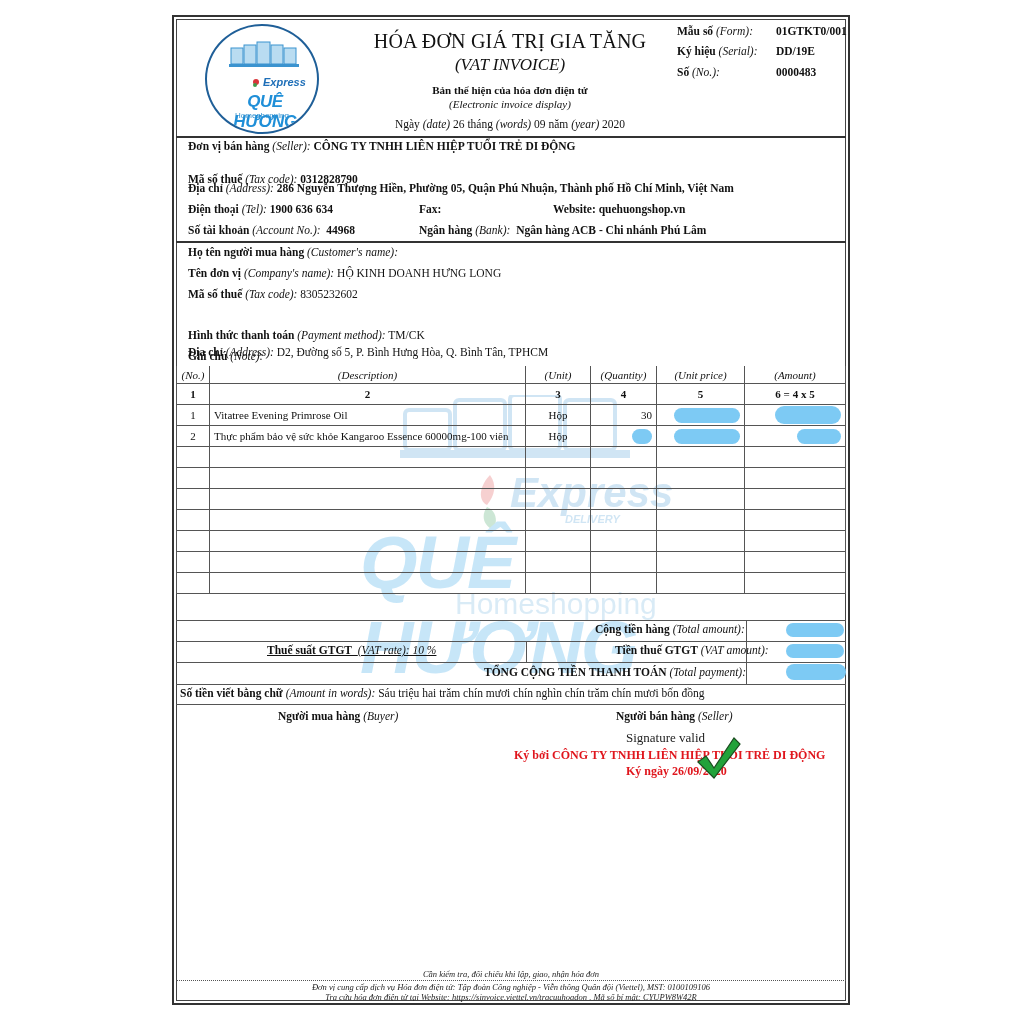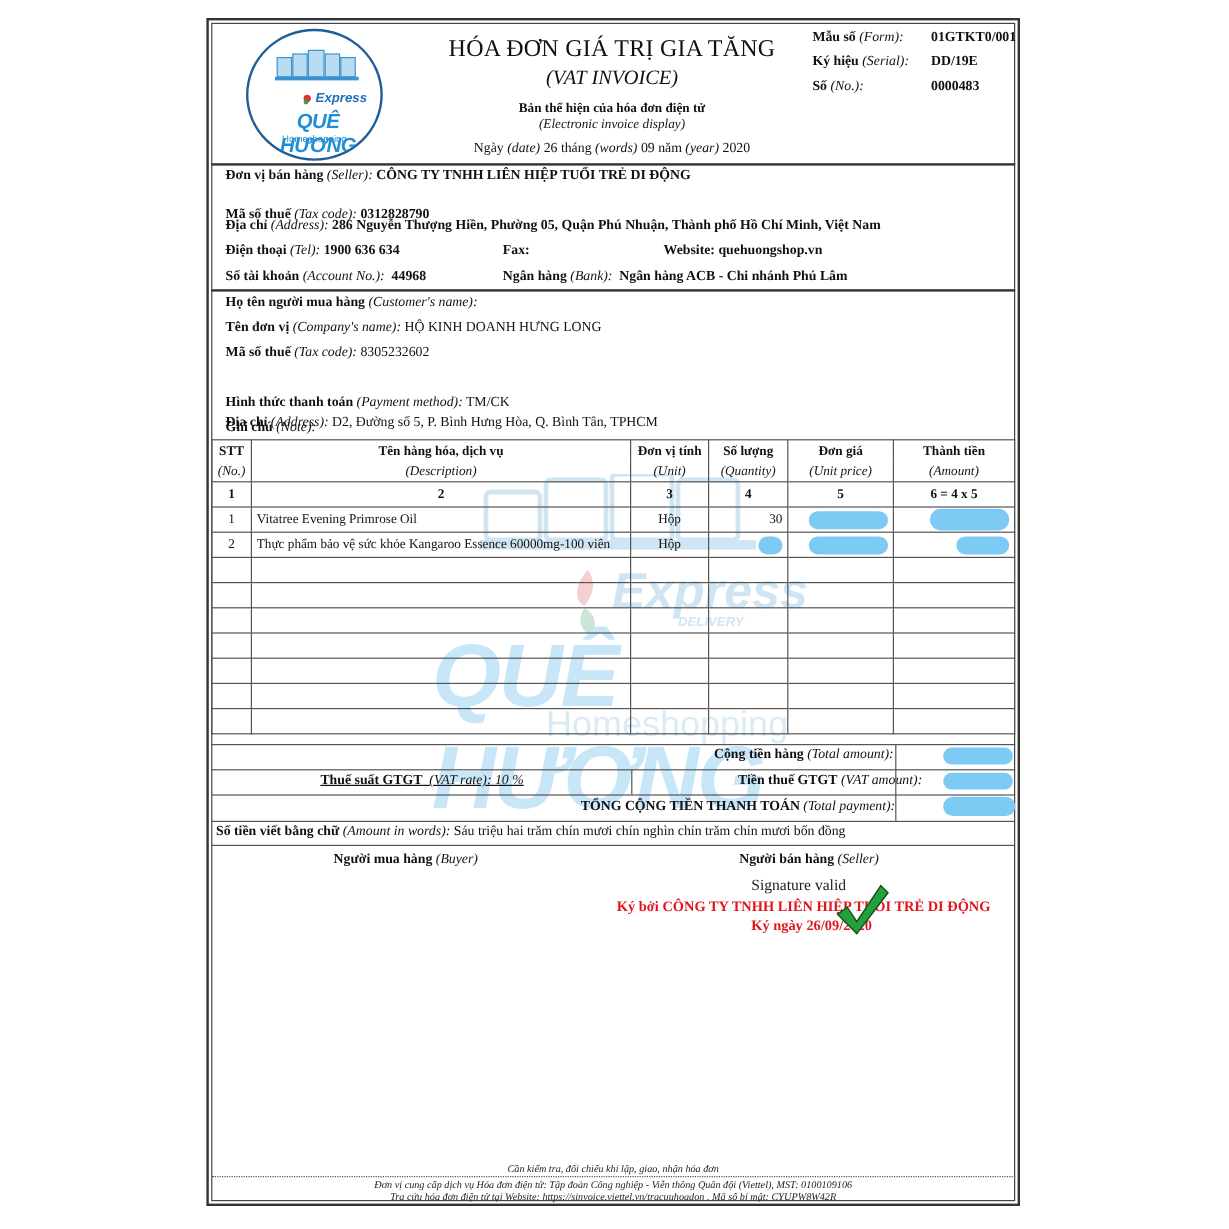--- a/index.html
+++ b/index.html
@@ -203,28 +203,20 @@
   <span class="b">Hình thức thanh toán</span> <span class="i">(Payment method):</span>
   <span>TM/CK</span>
 </div>
 <div class="line" style="top:350px;">
   <span class="b">Ghi chú</span> <span class="i">(Note):</span>
   <span></span>
 </div>
 
 <table class="items">
   <tbody>
-      <tr class="hdr hdr1">
-    <td class="c-stt b">STT</td>
-    <td class="c-desc b" style="text-align:center;">Tên hàng hóa, dịch vụ</td>
-    <td class="c-unit b">Đơn vị tính</td>
-    <td class="c-qty b" style="text-align:center;">Số lượng</td>
-    <td class="c-price b" style="text-align:center;">Đơn giá</td>
-    <td class="c-amt b" style="text-align:center;">Thành tiền</td>
-  </tr>
   <tr class="hdr hdr2">
     <td class="c-stt i">(No.)</td>
     <td class="c-desc i" style="">(Description)</td>
     <td class="c-unit i">(Unit)</td>
     <td class="c-qty i" style="text-align:center;margin-top:26px;">(Quantity)</td>
     <td class="c-price i" style="text-align:center;">(Unit price)</td>
     <td class="c-amt i" style="text-align:center;">(Amount)</td>
   </tr>
   <tr class="num">
     <td>1</td>

